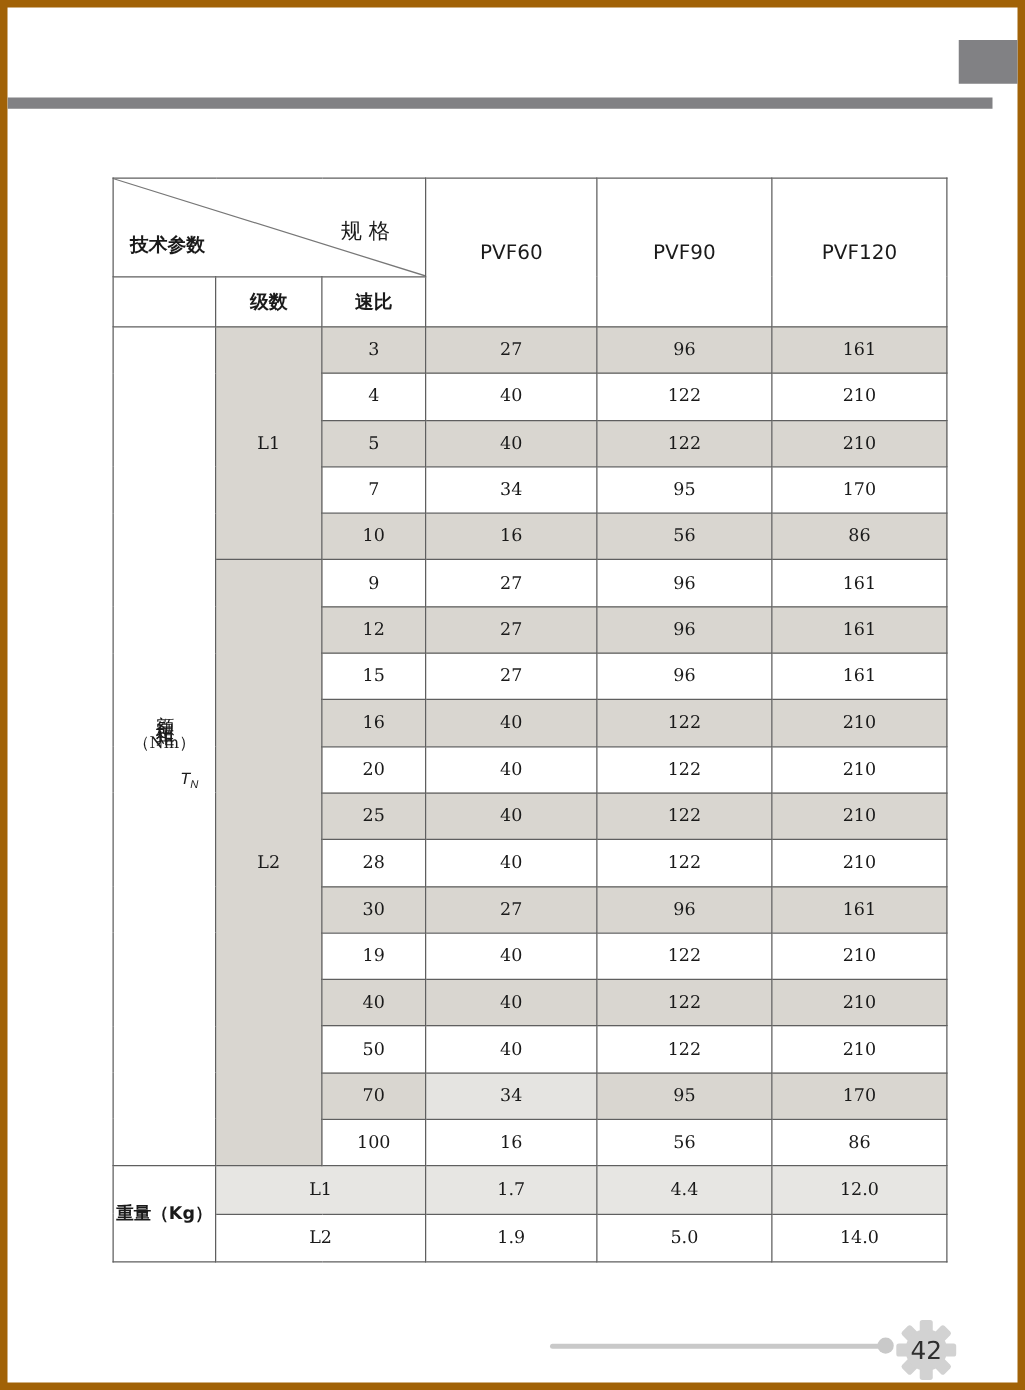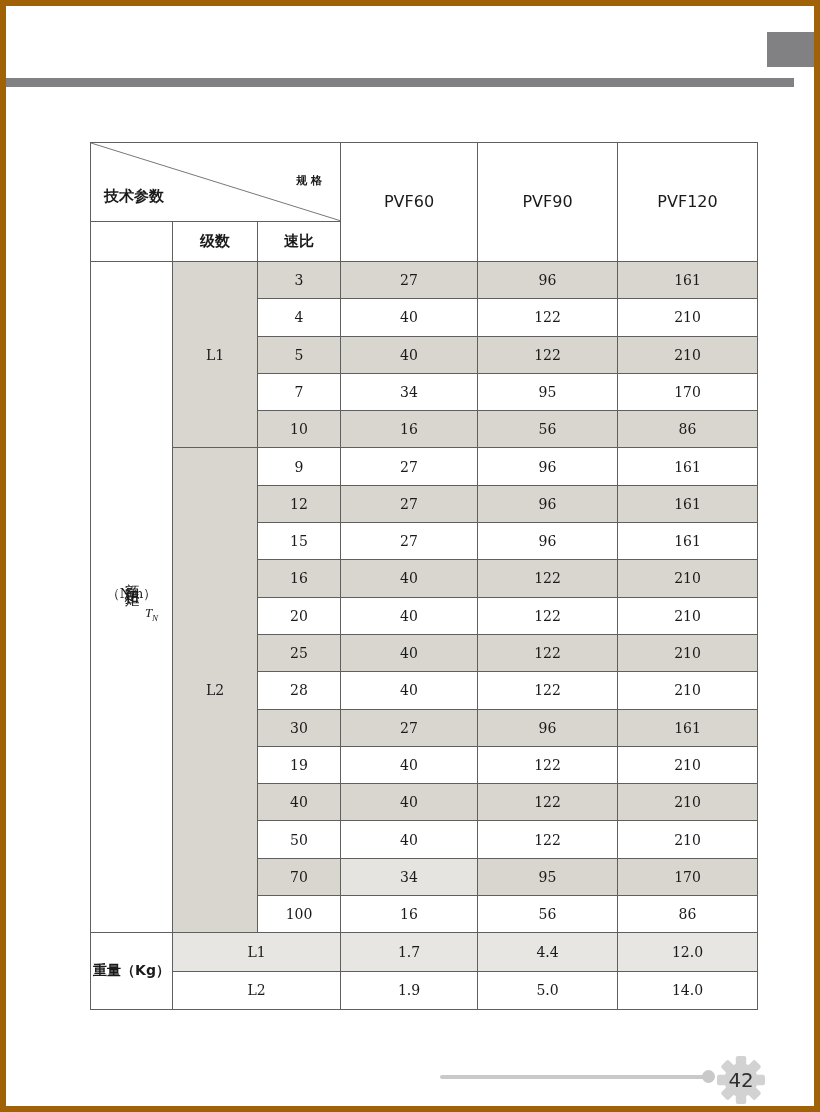--- a/index.html
+++ b/index.html
@@ -39,31 +39,31 @@
   tr.shaded td.cell-light{background:#e5e4e1;}
   td.group{background:#d9d6d0;}
   td.rowlabel{background:#ffffff !important;}
   tr.wshaded td{background:#e7e6e3;}
   td.weightlabel{background:#ffffff !important;margin-left:20px;}
 
   
   td.corner{position:relative;}
   td.corner svg.diag{position:absolute;left:0;top:0;width:100%;height:100%;}
   .corner-bl{position:absolute;left:13px;top:44px;font-weight:bold;font-size:15px;}
-  .corner-tr{position:absolute;right:18px;top:30px;font-weight:bold;font-size:11px;}
-
-  
-  .vwrap{display:flex;flex-direction:column;align-items:center;justify-content:center;gap:2px;}
+  .corner-tr{position:absolute;right:28px;top:30px;font-weight:normal;font-size:17px;}
+
+  
+  .vwrap{display:flex;flex-direction:column;align-items:center;justify-content:center;gap:12px;}
   .vtext{
     writing-mode:vertical-rl;text-orientation:upright;
     font-family:"DejaVu Serif","Liberation Serif",serif;
     font-size:15px;letter-spacing:3px;line-height:1;
   }
   .vunit{font-family:"DejaVu Serif","Liberation Serif",serif;font-size:13px;}
-  .vsym{font-family:Liberation Serif, serif;font-size:13px;font-style:italic;margin-left:40px;}
+  .vsym{font-family:Liberation Sans, sans-serif;font-size:13px;font-style:italic;margin-left:40px;}
   .vsym sub{font-size:9px;font-style:italic;}
 
   
   .foot-line{position:absolute;left:434px;top:1069px;width:268px;height:4px;background:#c9c9c9;border-radius:2px;}
   .foot-dot{position:absolute;left:696px;top:1064px;width:13px;height:13px;border-radius:50%;background:#c9c9c9;}
   .gear-badge{position:absolute;left:710px;top:1049px;width:50px;height:50px;}
 </style>
 </head>
 <body>
 

